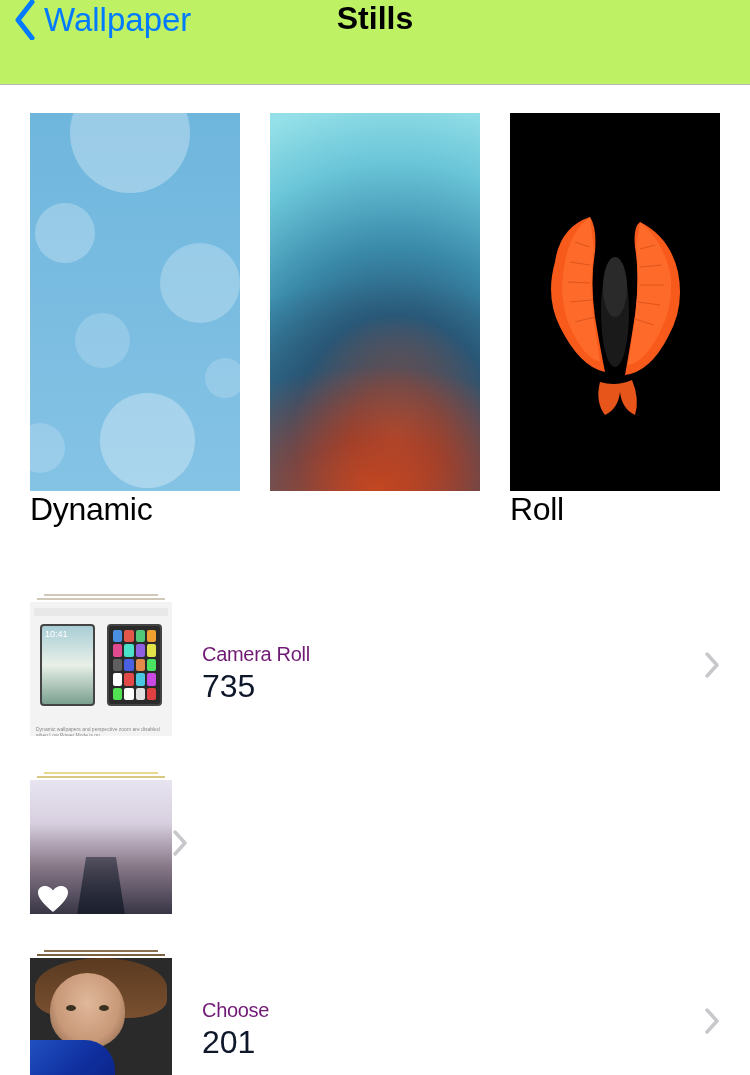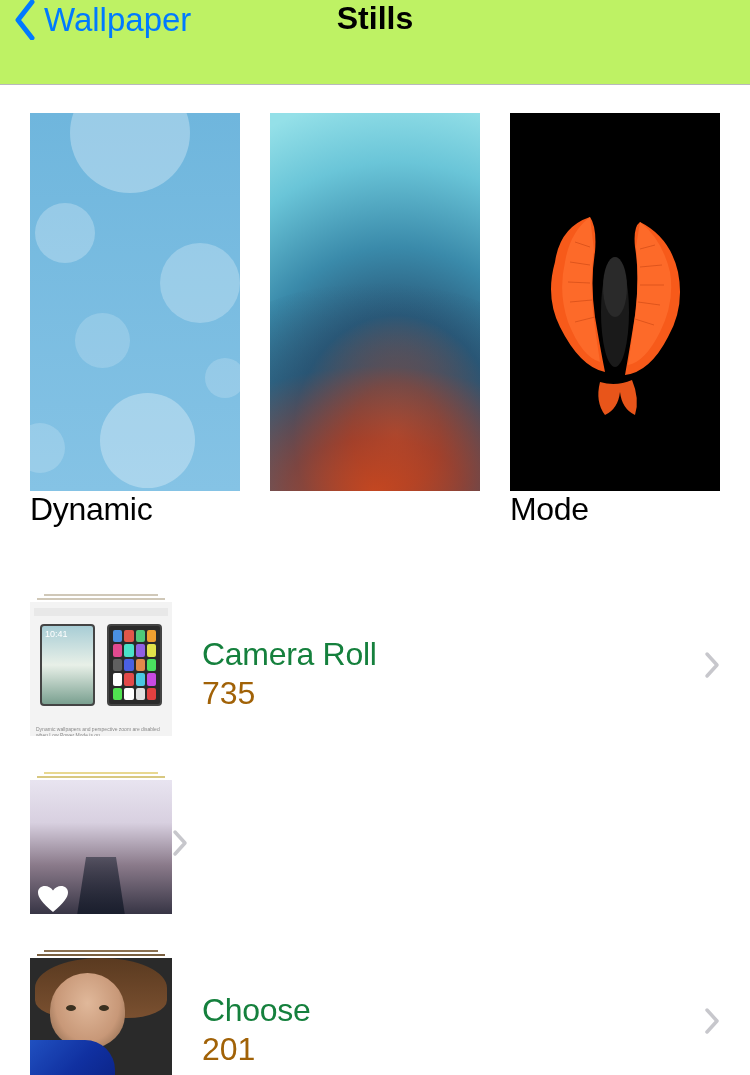--- a/index.html
+++ b/index.html
@@ -124,28 +124,28 @@
       position: absolute;
       left: 0; right: 0;
       height: 2px;
       background: #d0c8b8;
     }
     .album-info {
       flex: 1;
       padding-left: 30px;
     }
     .album-title {
-      font-size: 32px;
-      color: #15803d;
+      font-size: 20px;
+      color: #701a75;
       letter-spacing: -0.3px;
       margin-top: 17px;
     }
     .album-count {
       font-size: 32px;
-      color: #a16207;
+      color: #0f172a;
       margin-top: 2px;
     }
     .chevron-right {
       width: 16px;
       height: 28px;
       flex-shrink: 0;
       margin-right: 0;
     }
     
     .cameraroll-bg {
@@ -284,21 +284,21 @@
         <path d="M50 30 Q 30 45 25 75 Q 18 105 28 135 Q 42 170 60 175 Q 56 150 53 125 Q 50 90 54 63" fill="#ff7030" opacity="0.7"></path>
         <path d="M100 35 Q 130 50 138 85 Q 145 120 128 150 Q 110 185 85 188 Q 90 160 95 128 Q 100 90 95 60 Q 93 40 100 35" fill="#f75a1a"></path>
         <path d="M100 35 Q 122 52 130 85 Q 135 115 120 145 Q 105 175 88 178 Q 92 152 96 122 Q 99 88 96 60" fill="#ff7030" opacity="0.7"></path>
         <ellipse cx="75" cy="125" rx="14" ry="55" fill="#1a1a1a"></ellipse>
         <ellipse cx="75" cy="100" rx="12" ry="30" fill="#2a2a2a"></ellipse>
         <path d="M60 195 Q 55 215 65 228 Q 78 222 80 205 Q 82 222 95 228 Q 100 212 92 193 Q 76 200 60 195" fill="#e8551a"></path>
         <path d="M35 55 L 50 60 M 30 75 L 50 78 M 28 95 L 50 96 M 30 115 L 52 113 M 35 135 L 55 130" stroke="#c04010" stroke-width="1" opacity="0.5"></path>
         <path d="M115 58 L 100 62 M 122 78 L 100 80 M 124 98 L 100 98 M 120 118 L 98 115 M 114 138 L 95 132" stroke="#c04010" stroke-width="1" opacity="0.5"></path>
       </svg>
     </div>
-    <div class="category-label">Mode</div>
+    <div class="category-label">Roll</div>
   </div>
 
 </div>
 
 <div class="album-list">
 
   <div class="album-row">
     <div class="album-thumb">
       <div class="stack-line" style="top:0px;left:14px;right:14px;"></div>
       <div class="stack-line" style="top:4px;left:7px;right:7px;"></div>

